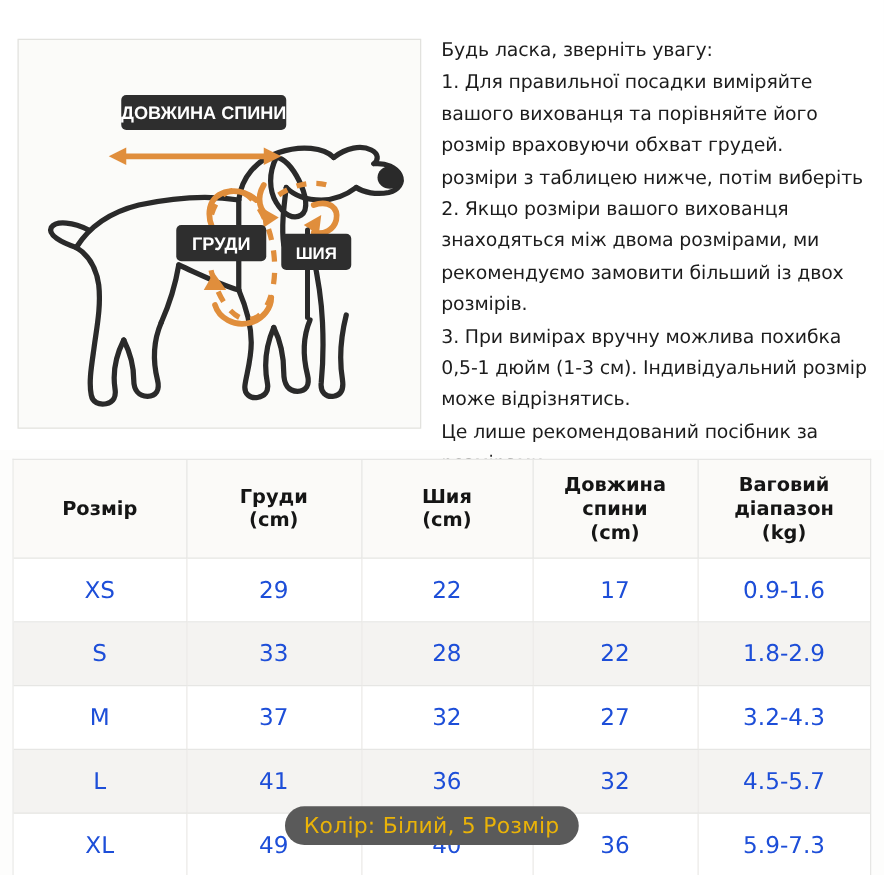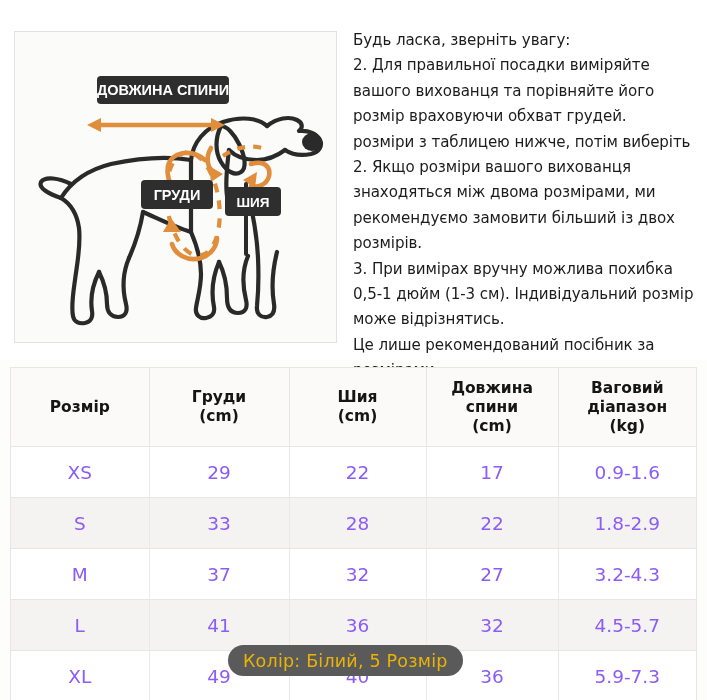--- a/index.html
+++ b/index.html
@@ -68,21 +68,21 @@
     text-align:center;
     vertical-align:middle;
     padding:0;
   }
   th:last-child{border-right:none;}
   td{
     height:50px;
     border-right:1px solid #eceae8;
     border-bottom:1px solid #e6e6e4;
     font-size:18.5px;
-    color:#8b5cf6;
+    color:#1d4ed8;
     text-align:center;
     vertical-align:middle;
     padding:0;
     font-weight:400;
   }
   td:last-child{border-right:none;margin-top:16px;}
   tr.odd td{background:#ffffff;}
   tr.even td{background:#f4f3f1;}
   .hdr-sub{display:block;font-weight:bold;}
 
@@ -196,21 +196,21 @@
         </g>
         <g>
           <rect x="210" y="155" width="56" height="29" rx="4" fill="#2e2e2e"></rect>
           <text id="lbl-neck" x="238" y="175" text-anchor="middle" fill="#ffffff" font-family="'Liberation Sans', sans-serif" font-size="13.5" font-weight="bold">ШИЯ</text>
         </g>
       </svg>
     </div>
 
     <div class="notes">
       <p>Будь ласка, зверніть увагу:</p>
-      <p>2. Для правильної посадки виміряйте</p>
+      <p>1. Для правильної посадки виміряйте</p>
       <p>вашого вихованця та порівняйте його</p>
       <p>розмір враховуючи обхват грудей.</p>
       <p>розміри з таблицею нижче, потім виберіть</p>
       <p>2. Якщо розміри вашого вихованця</p>
       <p>знаходяться між двома розмірами, ми</p>
       <p>рекомендуємо замовити більший із двох</p>
       <p>розмірів.</p>
       <p>3. При вимірах вручну можлива похибка</p>
       <p>0,5-1 дюйм (1-3 см). Індивідуальний розмір</p>
       <p>може відрізнятись.</p>

